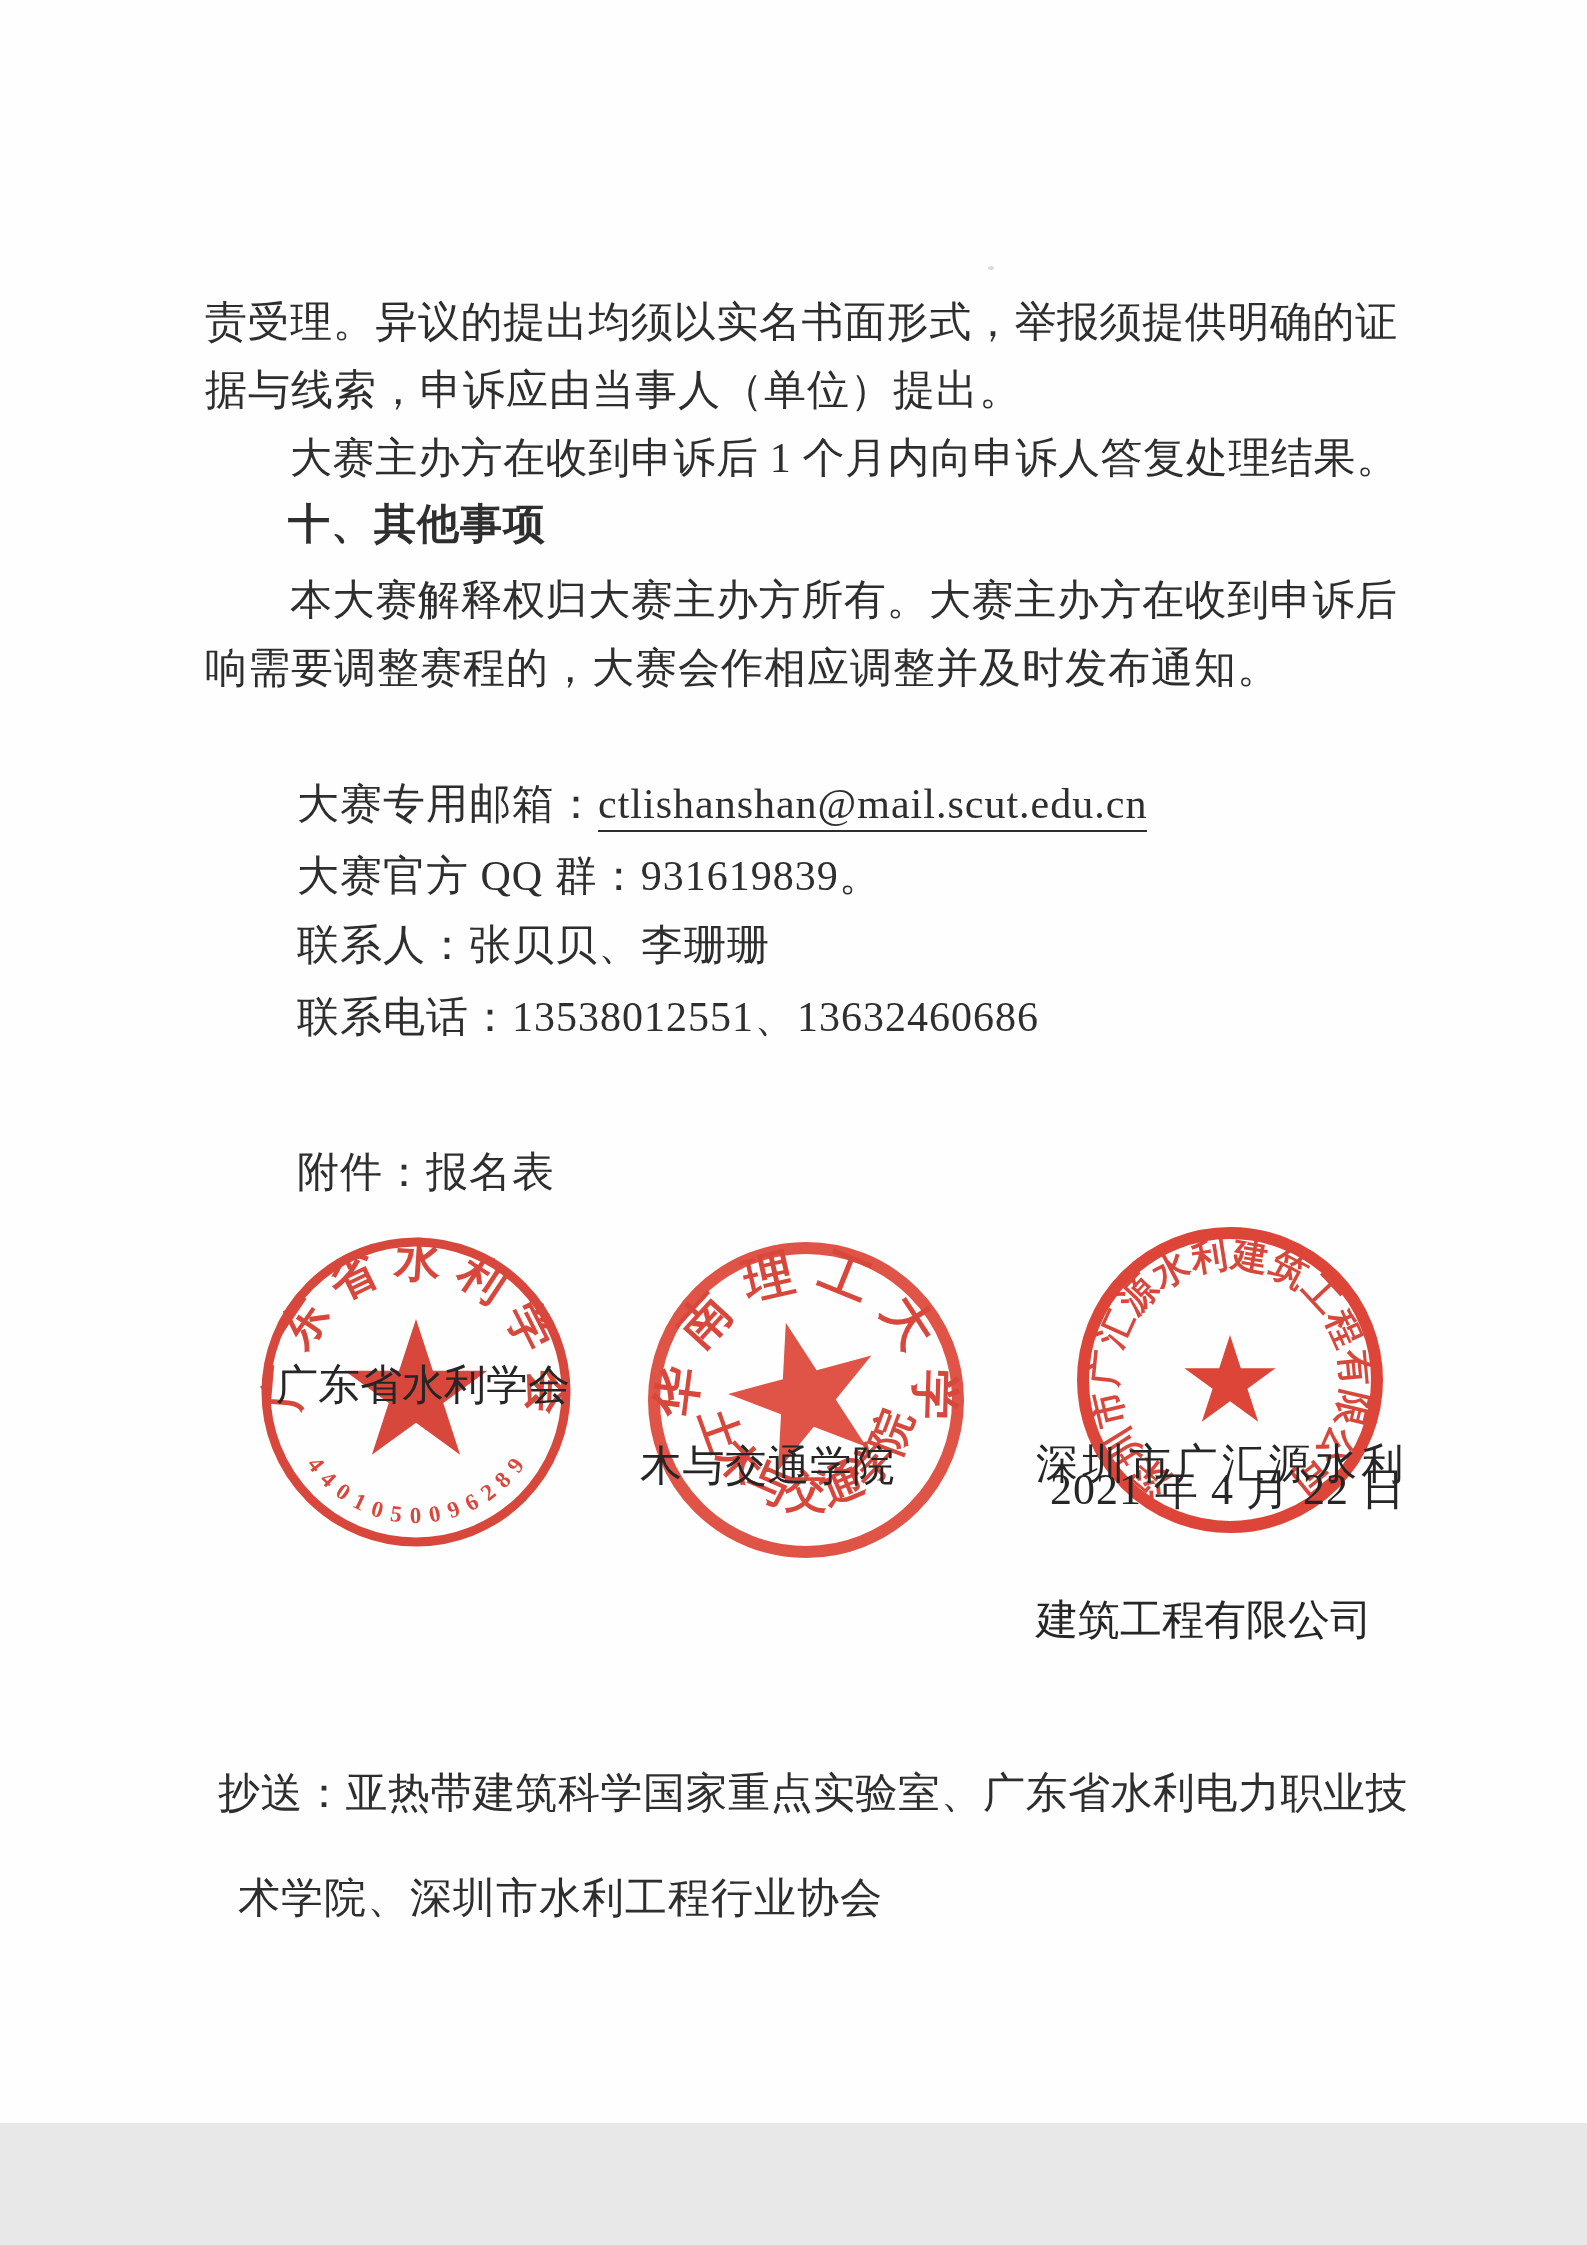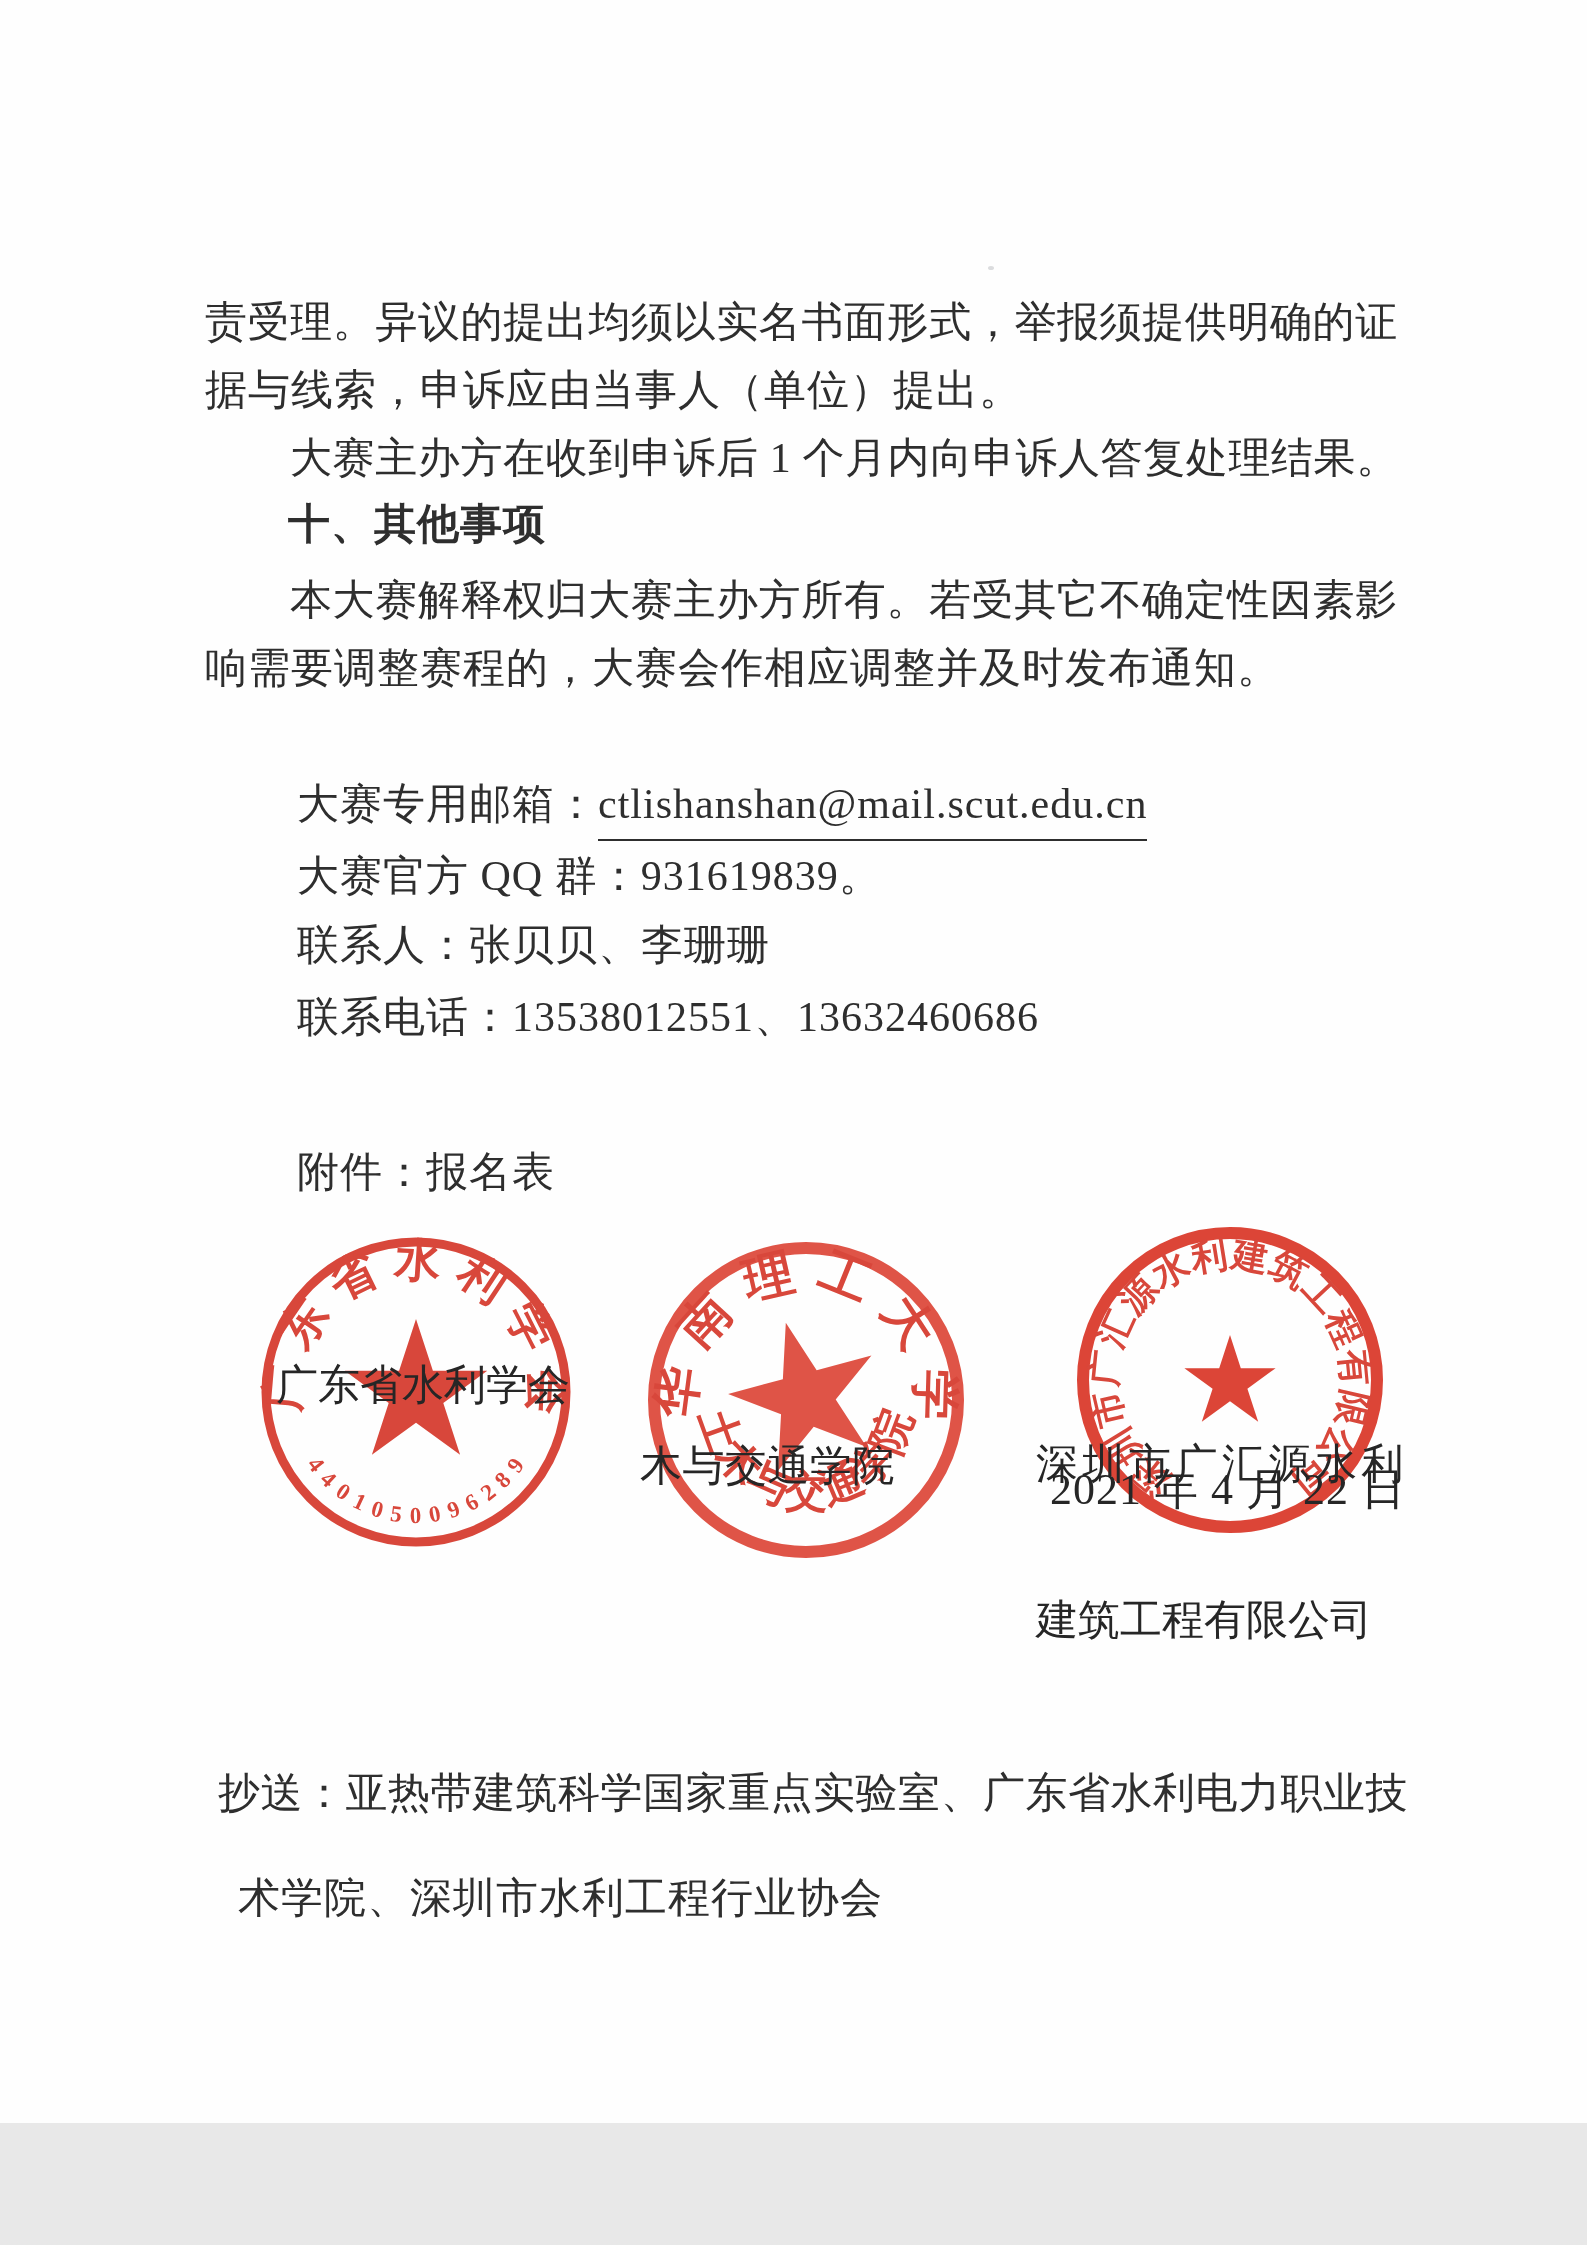--- a/index.html
+++ b/index.html
@@ -15,21 +15,21 @@
   .tl{
     position:absolute;
     font-size:42px;
     line-height:56px;
     white-space:pre;
     letter-spacing:1px;
   }
   .hd{font-weight:700;letter-spacing:1px;}
   .email-u{
     border-bottom:2px solid #2e2e2e;
-    padding-bottom:12px;
+    padding-bottom:3px;
   }
   .sig{
     position:absolute;
     font-size:42px;
     line-height:52px;
     color:#262626;
     white-space:pre;
     z-index:3;
   }
   .seal{
@@ -68,21 +68,21 @@
 </style>
 </head>
 <body>
 
 <div class="page">
 
   <div class="tl" style="left:205px;top:294px;letter-spacing:0.6px;">责受理。异议的提出均须以实名书面形式，举报须提供明确的证</div>
   <div class="tl" style="left:205px;top:362px;">据与线索，申诉应由当事人（单位）提出。</div>
   <div class="tl" style="left:290px;top:430px;letter-spacing:0.6px;">大赛主办方在收到申诉后 1 个月内向申诉人答复处理结果。</div>
   <div class="tl hd" style="left:288px;top:496px;">十、其他事项</div>
-  <div class="tl" style="left:290px;top:572px;letter-spacing:0.6px;">本大赛解释权归大赛主办方所有。若受其它不确定性因素影</div>
+  <div class="tl" style="left:290px;top:572px;letter-spacing:0.6px;">本大赛解释权归大赛主办方所有。大赛主办方在收到申诉后</div>
   <div class="tl" style="left:205px;top:640px;">响需要调整赛程的，大赛会作相应调整并及时发布通知。</div>
 
   <div class="tl" style="left:297px;top:776px;"><span>大赛专用邮箱：</span><span class="email-u">ctlishanshan@mail.scut.edu.cn</span></div>
   <div class="tl" style="left:297px;top:848px;">大赛官方 QQ 群：931619839。</div>
   <div class="tl" style="left:297px;top:917px;">联系人：张贝贝、李珊珊</div>
   <div class="tl" style="left:297px;top:989px;">联系电话：13538012551、13632460686</div>
   <div class="tl" style="left:297px;top:1144px;">附件：报名表</div>
 
   <div>
 

